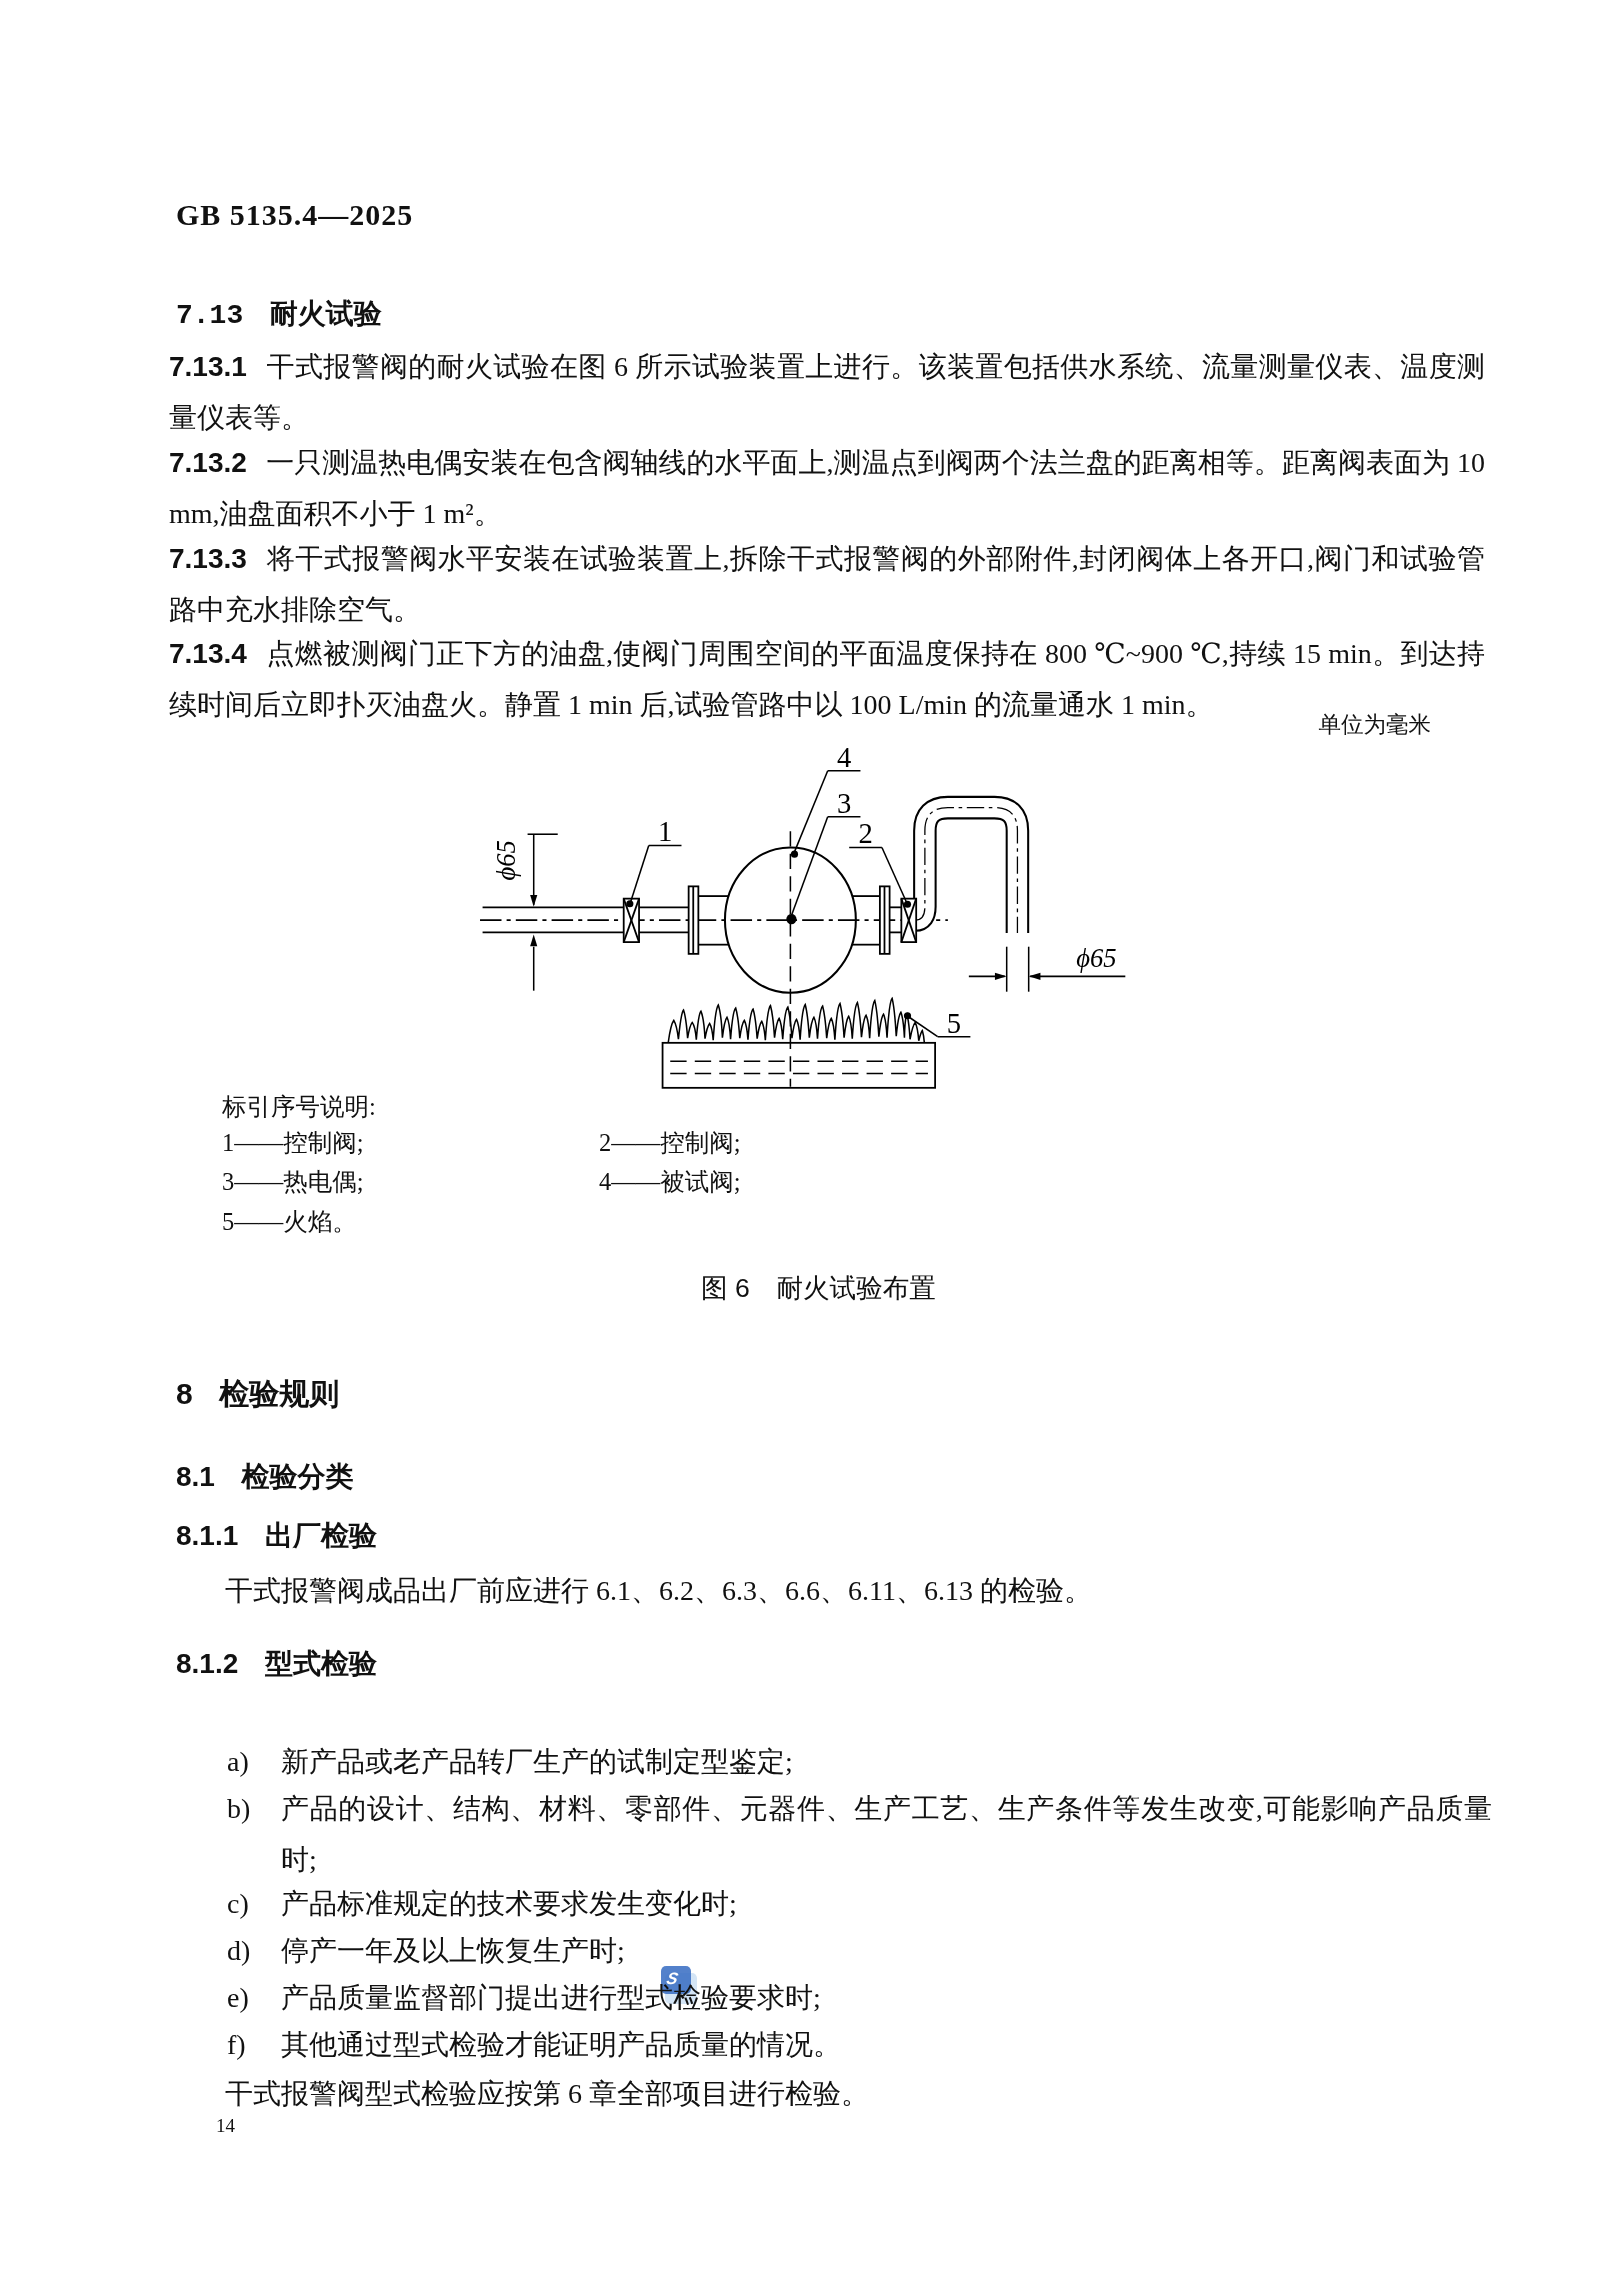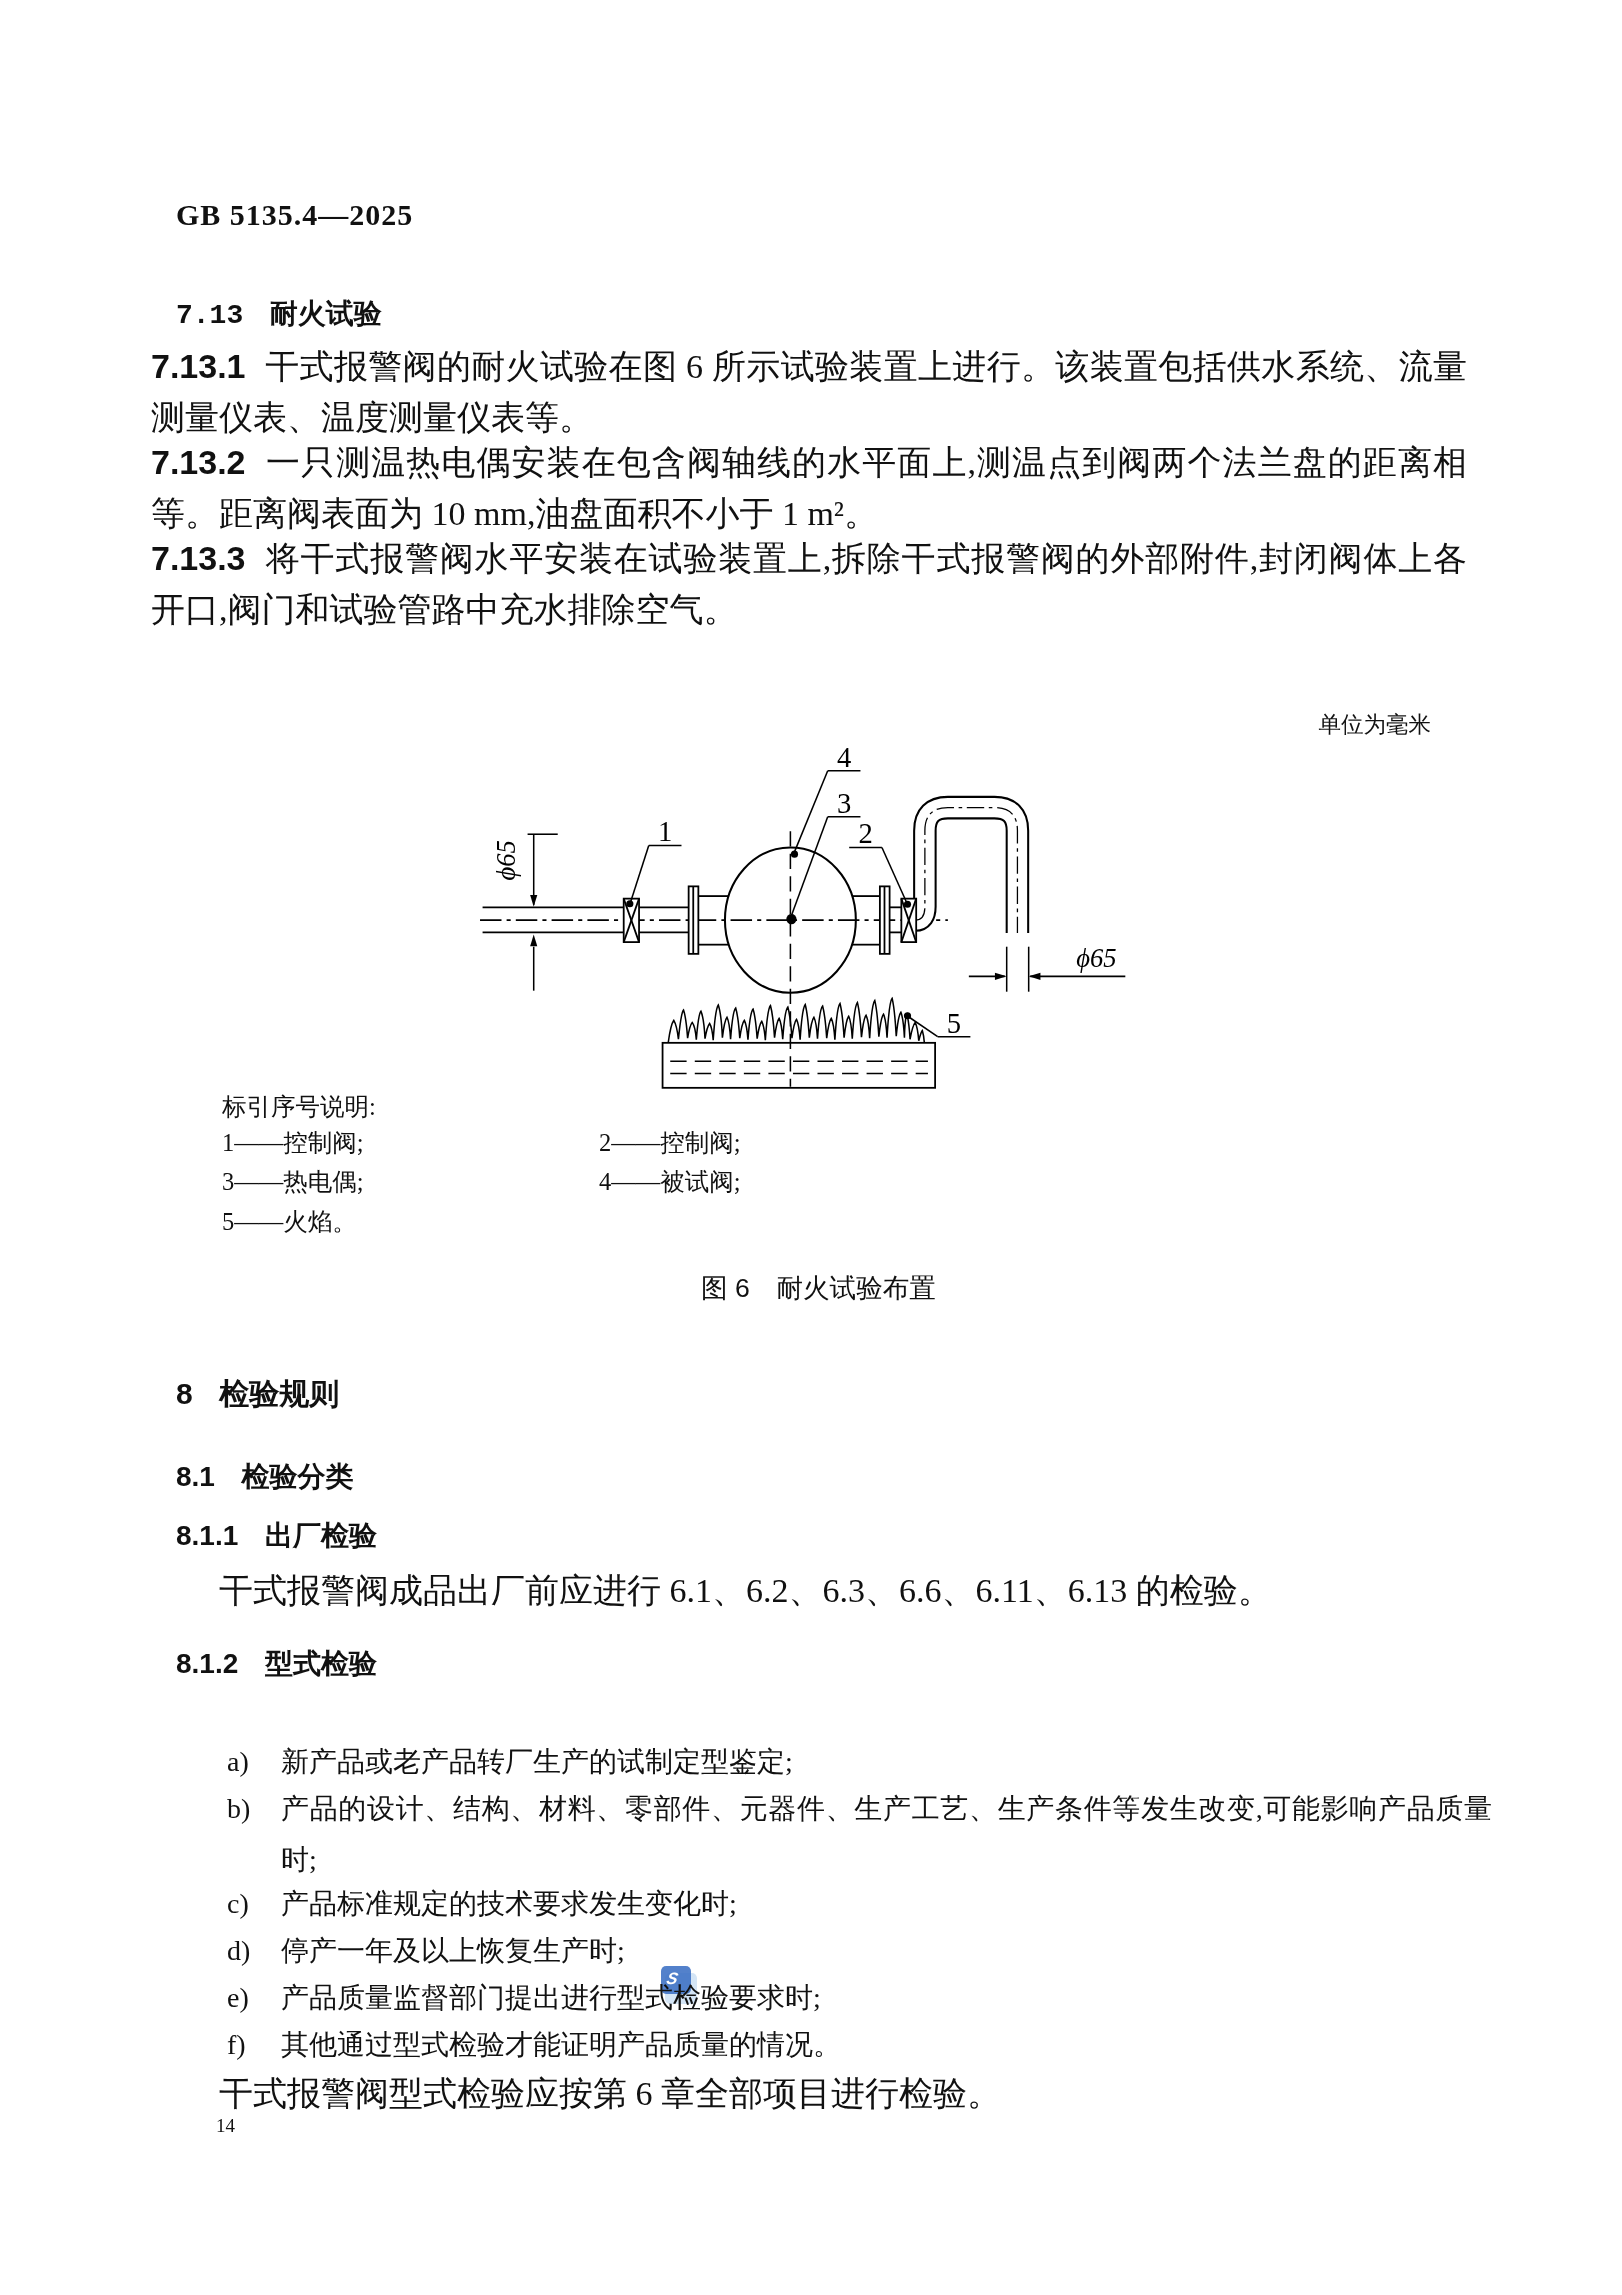--- a/index.html
+++ b/index.html
@@ -5,21 +5,21 @@
   html,body{margin:0;padding:0;background:#9a9a9a;}
   .page{position:relative;width:1623px;height:2295px;background:#ffffff;overflow:hidden;
         font-family:"Liberation Serif","DejaVu Serif",serif;color:#111;}
   .abs{position:absolute;}
   .doc-number{left:169px;top:198px;font-size:30px;font-weight:bold;letter-spacing:1px;
               font-family:"Liberation Serif","DejaVu Serif",serif;}
   .heading{left:169px;font-weight:bold;font-family:"Liberation Sans","DejaVu Sans",sans-serif;}
   .heading .hnum{margin-right:26.6px;}
   .h-lvl2{font-size:28px;}
   .h-lvl1{font-size:30px;}
-  .para{left:151px;width:1316px;font-size:34px;line-height:51px;text-align:justify;
+  .para{left:169px;width:1316px;font-size:28px;line-height:51px;text-align:justify;
         font-family:"Liberation Serif","DejaVu Serif",serif;}
   .para .cnum{font-family:"Liberation Sans","DejaVu Sans",sans-serif;font-weight:bold;margin-right:19.4px;}
   .indent{text-indent:2em;}
   .unit-note{right:192px;top:709px;font-size:22.5px;text-align:right;}
   .legend-title{left:215px;top:1090px;font-size:24.5px;}
   .legend-item{font-size:24.5px;line-height:31px;}
   .caption{left:0;width:1623px;top:1270px;text-align:center;font-size:26.6px;font-weight:normal;
            font-family:"Liberation Sans","DejaVu Sans",sans-serif;}
   .list-item{left:220px;width:1265px;display:flex;font-size:28px;line-height:51px;}
   .list-item .marker{flex:none;width:54px;}
@@ -55,20 +55,23 @@
 
   <p class="abs para txt" style="top:341px;margin:0;">
     <span class="cnum">7.13.1</span><span>干式报警阀的耐火试验在图 6 所示试验装置上进行。该装置包括供水系统、流量测量仪表、温度测量仪表等。</span>
   </p>
   <p class="abs para txt" style="top:437px;margin:0;">
     <span class="cnum">7.13.2</span><span>一只测温热电偶安装在包含阀轴线的水平面上,测温点到阀两个法兰盘的距离相等。距离阀表面为 10 mm,油盘面积不小于 1 m²。</span>
   </p>
   <p class="abs para txt" style="top:533px;margin:0;">
     <span class="cnum">7.13.3</span><span>将干式报警阀水平安装在试验装置上,拆除干式报警阀的外部附件,封闭阀体上各开口,阀门和试验管路中充水排除空气。</span>
   </p>
+  <p class="abs para txt" style="top:628px;margin:0;">
+    <span class="cnum">7.13.4</span><span>点燃被测阀门正下方的油盘,使阀门周围空间的平面温度保持在 800 ℃~900 ℃,持续 15 min。到达持续时间后立即扑灭油盘火。静置 1 min 后,试验管路中以 100 L/min 的流量通水 1 min。</span>
+  </p>
 
   <div class="abs unit-note txt">单位为毫米</div>
 
   <svg class="abs fig" viewBox="0 0 1500 700">
     <g stroke="#000" fill="none">
 
       <line x1="90" y1="360" x2="1005" y2="360" stroke-width="3" stroke-dasharray="42 10 8 10"></line>
 
       <path d="M 941 360 Q 960 360 960 334 L 960 185 Q 960 140 1005 140 L 1096 140 Q 1141 140 1141 185 L 1141 385" stroke-width="46"></path>
       <path d="M 941 360 Q 960 360 960 334 L 960 185 Q 960 140 1005 140 L 1096 140 Q 1141 140 1141 185 L 1141 385" stroke="#fff" stroke-width="38"></path>

